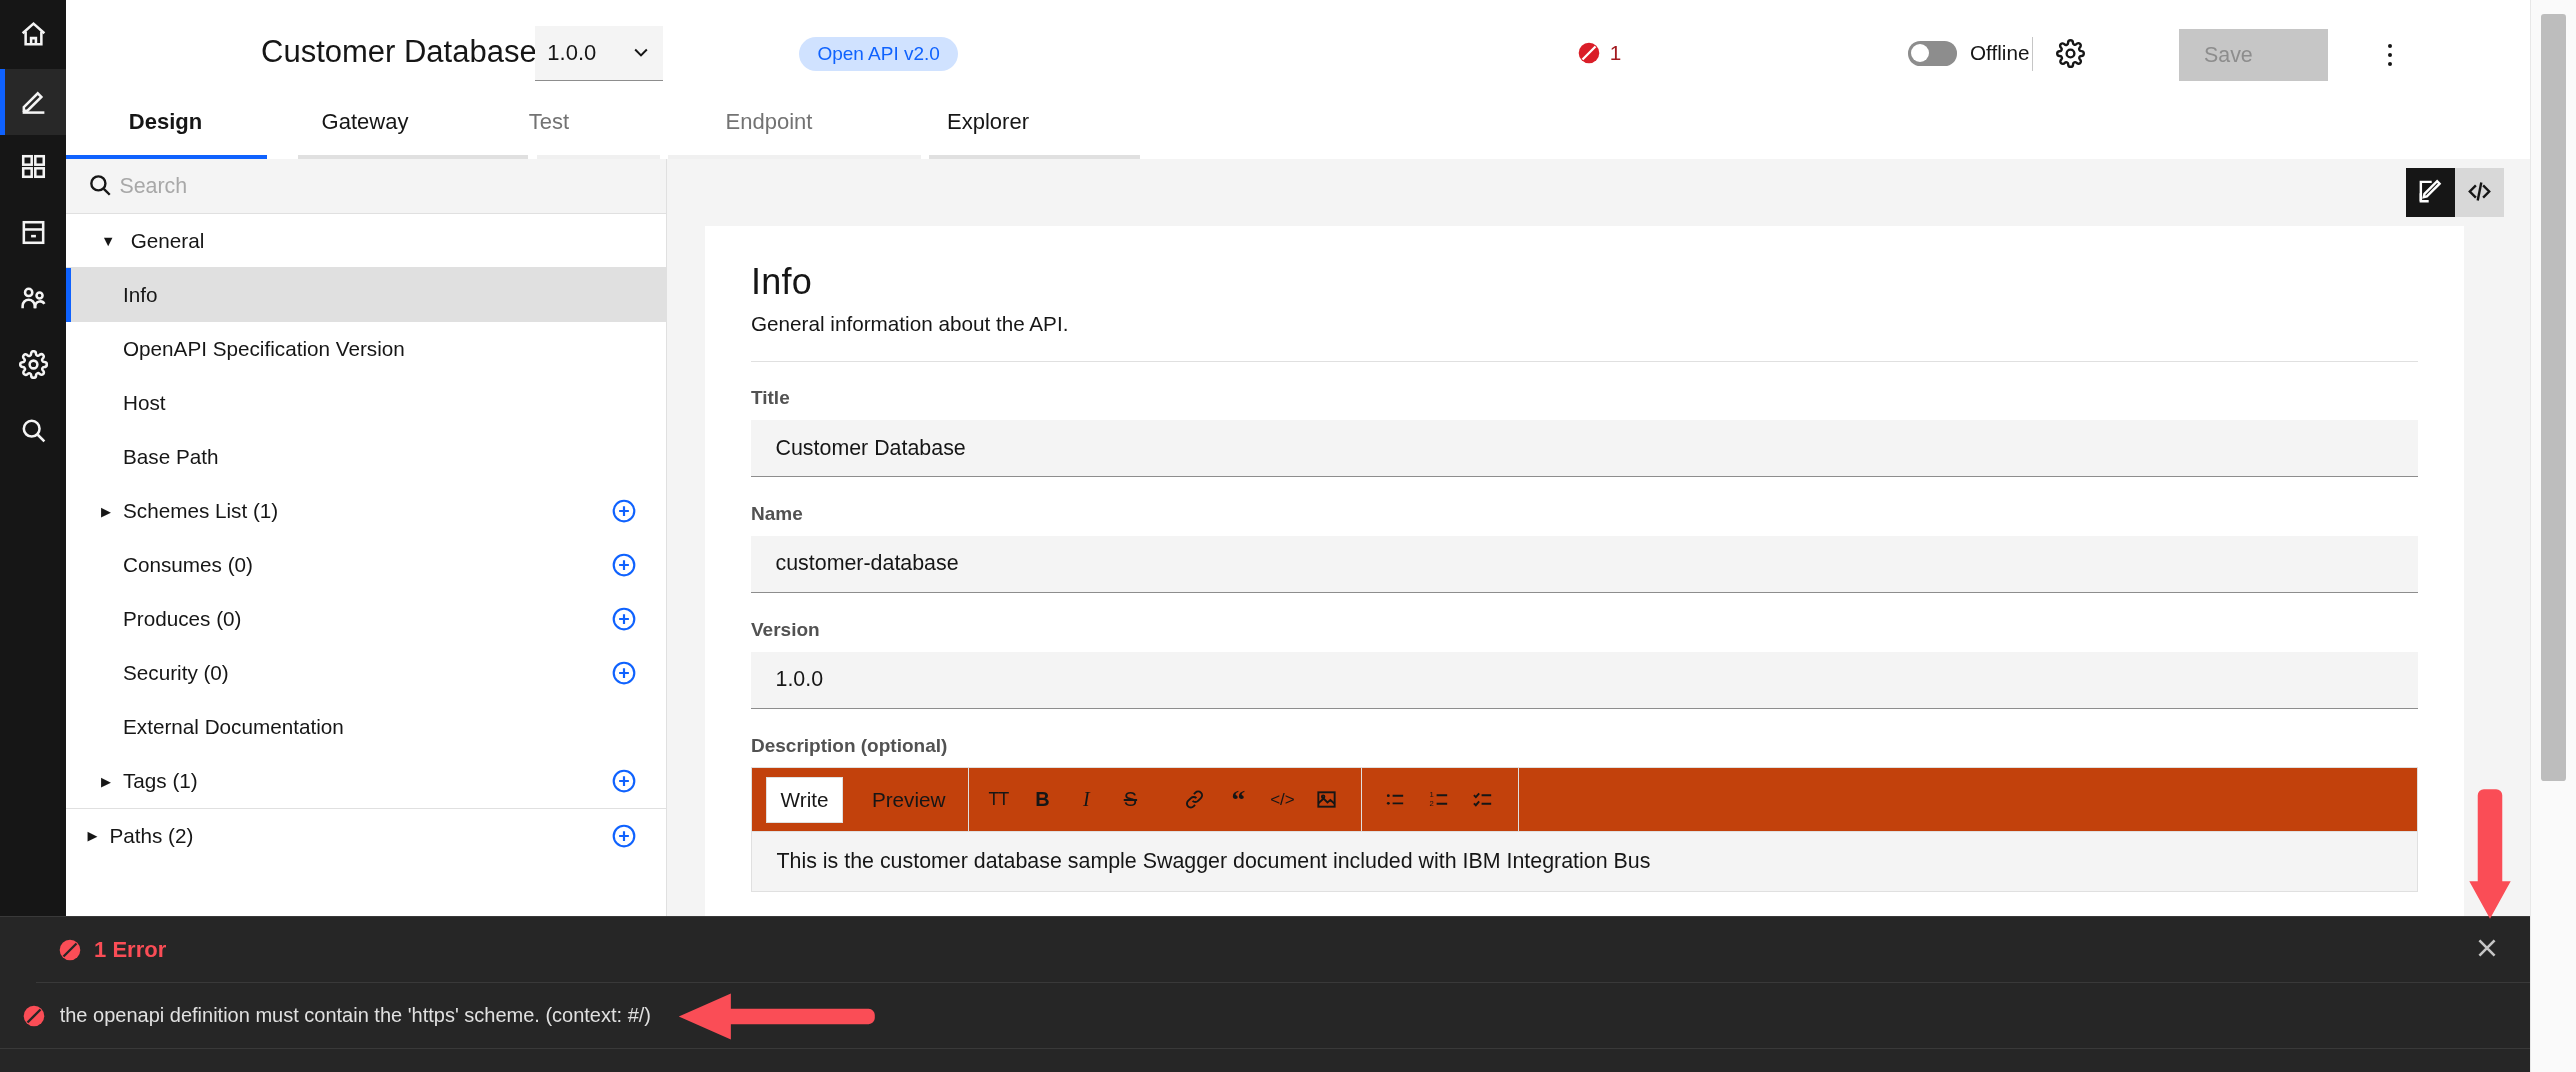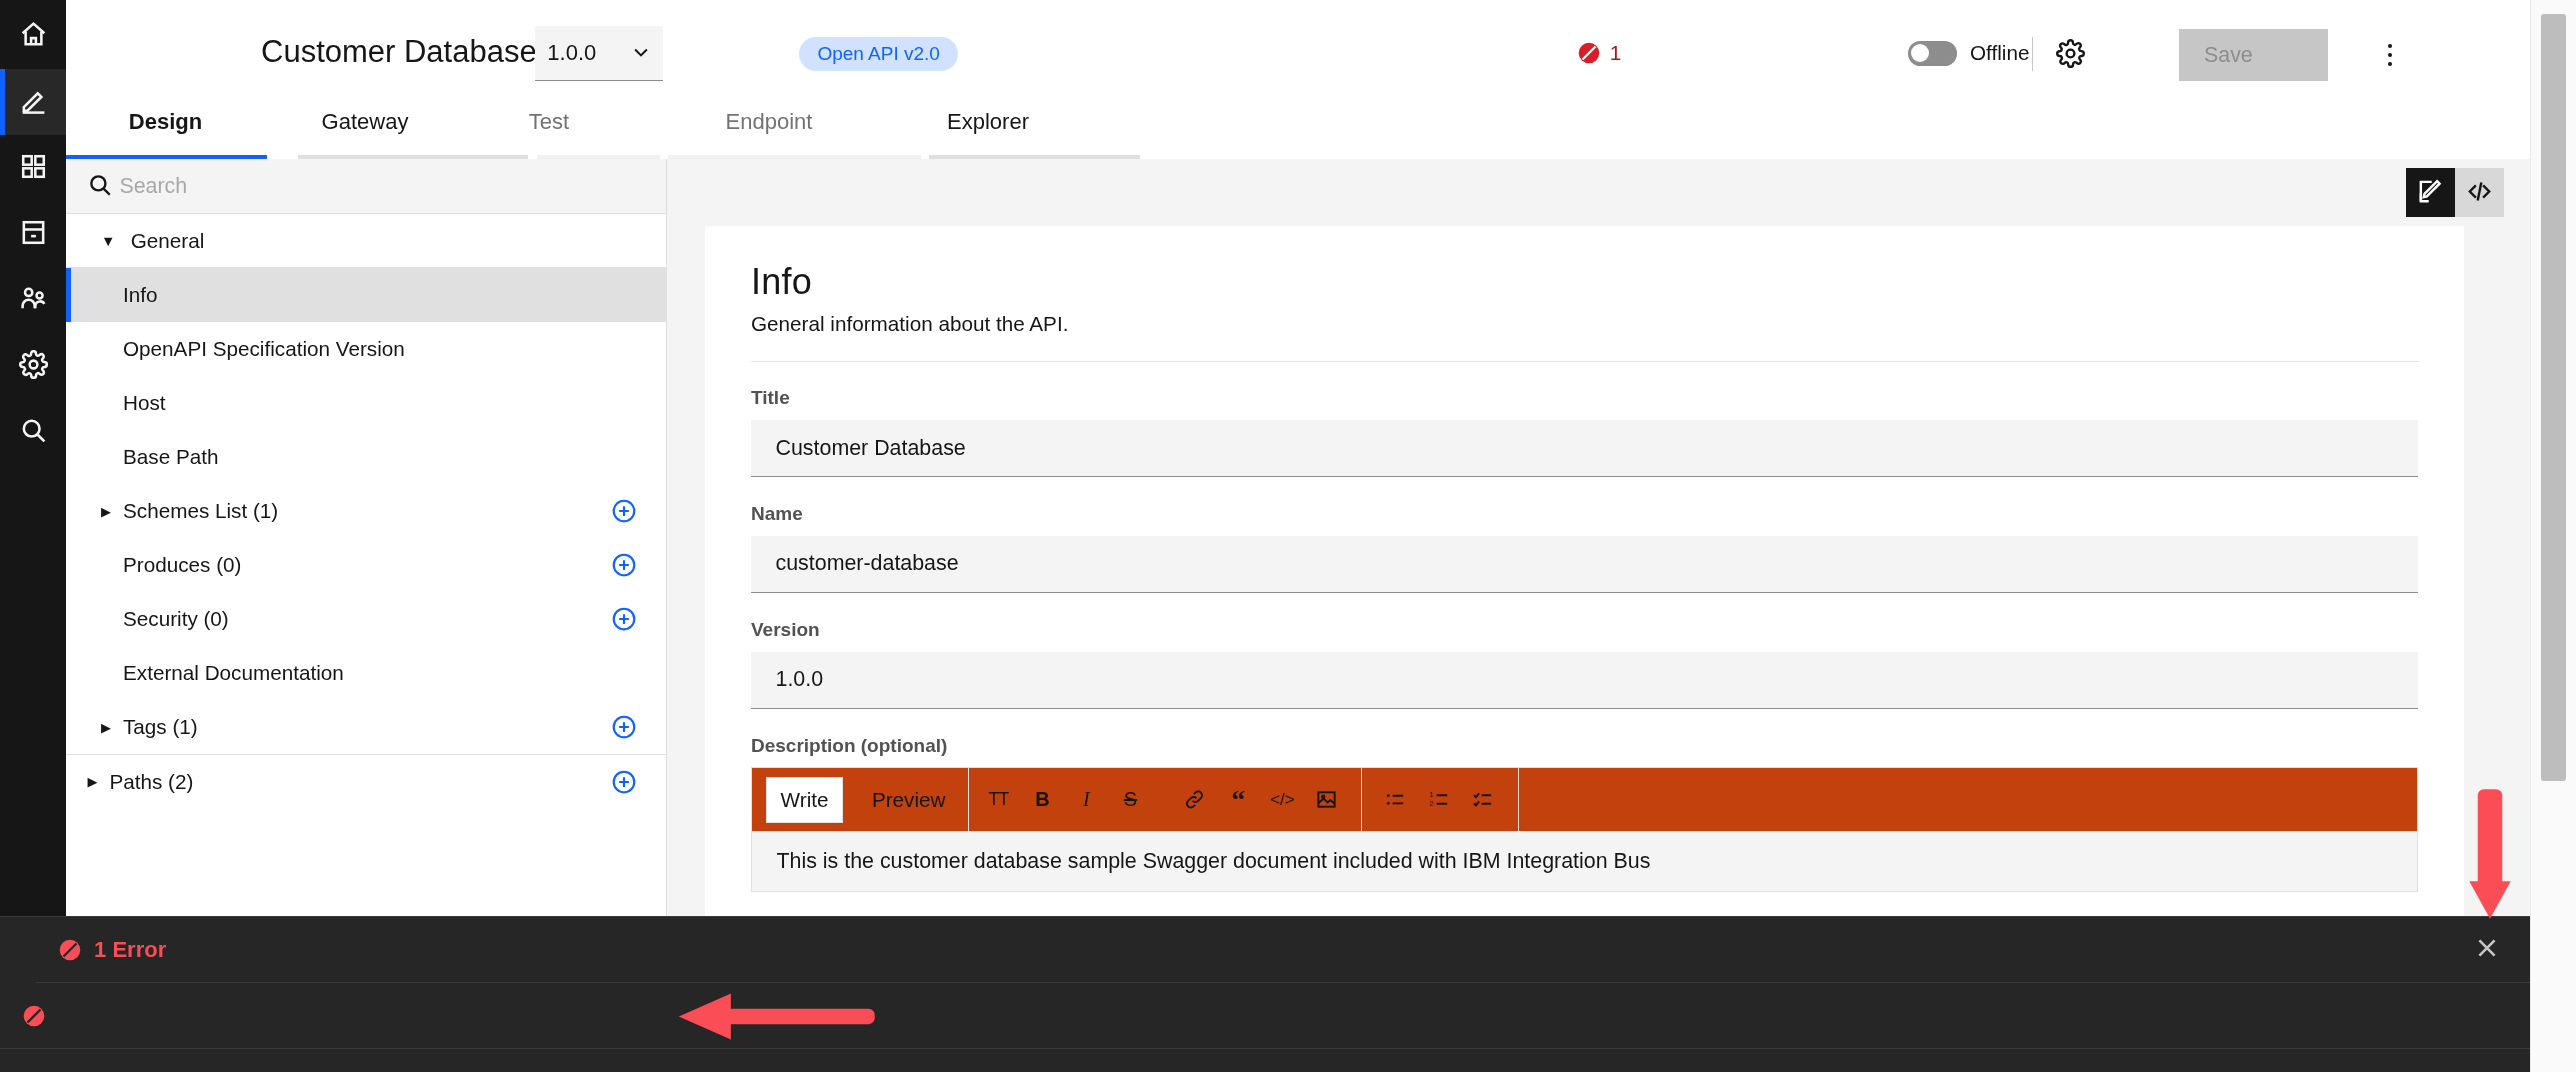--- a/index.html
+++ b/index.html
@@ -422,20 +422,29 @@
         <span class="caret-small">▶</span>
         <span>Schemes List (1)</span>
         <span class="plus">
           <svg viewBox="0 0 24 24">
               <circle cx="12" cy="12" r="9.5"></circle>
               <path d="M12 7.5v9M7.5 12h9"></path>
             </svg>
         </span>
       </div>
 
+      <div class="tree-item">
+        <span>Consumes (0)</span>
+        <span class="plus">
+          <svg viewBox="0 0 24 24">
+              <circle cx="12" cy="12" r="9.5"></circle>
+              <path d="M12 7.5v9M7.5 12h9"></path>
+            </svg>
+        </span>
+      </div>
       <div class="tree-item">
         <span>Produces (0)</span>
         <span class="plus">
           <svg viewBox="0 0 24 24">
               <circle cx="12" cy="12" r="9.5"></circle>
               <path d="M12 7.5v9M7.5 12h9"></path>
             </svg>
         </span>
       </div>
       <div class="tree-item">
@@ -596,20 +605,21 @@
               <path d="M5 5l14 14M19 5 5 19"></path>
             </svg>
         </span>
       </div>
     </div>
     <div class="console-row">
       <svg class="ico-blocked" viewBox="0 0 24 24">
         <circle cx="12" cy="12" r="9.5" fill="#fa4d56"></circle>
           <path d="M6 18 18 6" stroke="#262626" stroke-width="2.2" fill="none"></path>
       </svg>
+      <span class="msg">the openapi definition must contain the 'https' scheme. (context: #/)</span>
     </div>
   </div>
 
   <div class="vscroll">
     <div class="vscroll-thumb"></div>
   </div>
 
   <svg class="arrow-down" viewBox="0 0 60 185">
     <path d="M22 8 h16 a8 8 0 0 1 8 8 v112 h11 L30 177 L3 128 h11 V16 a8 8 0 0 1 8 -8 z" fill="#fa4d56"></path>
   </svg>

